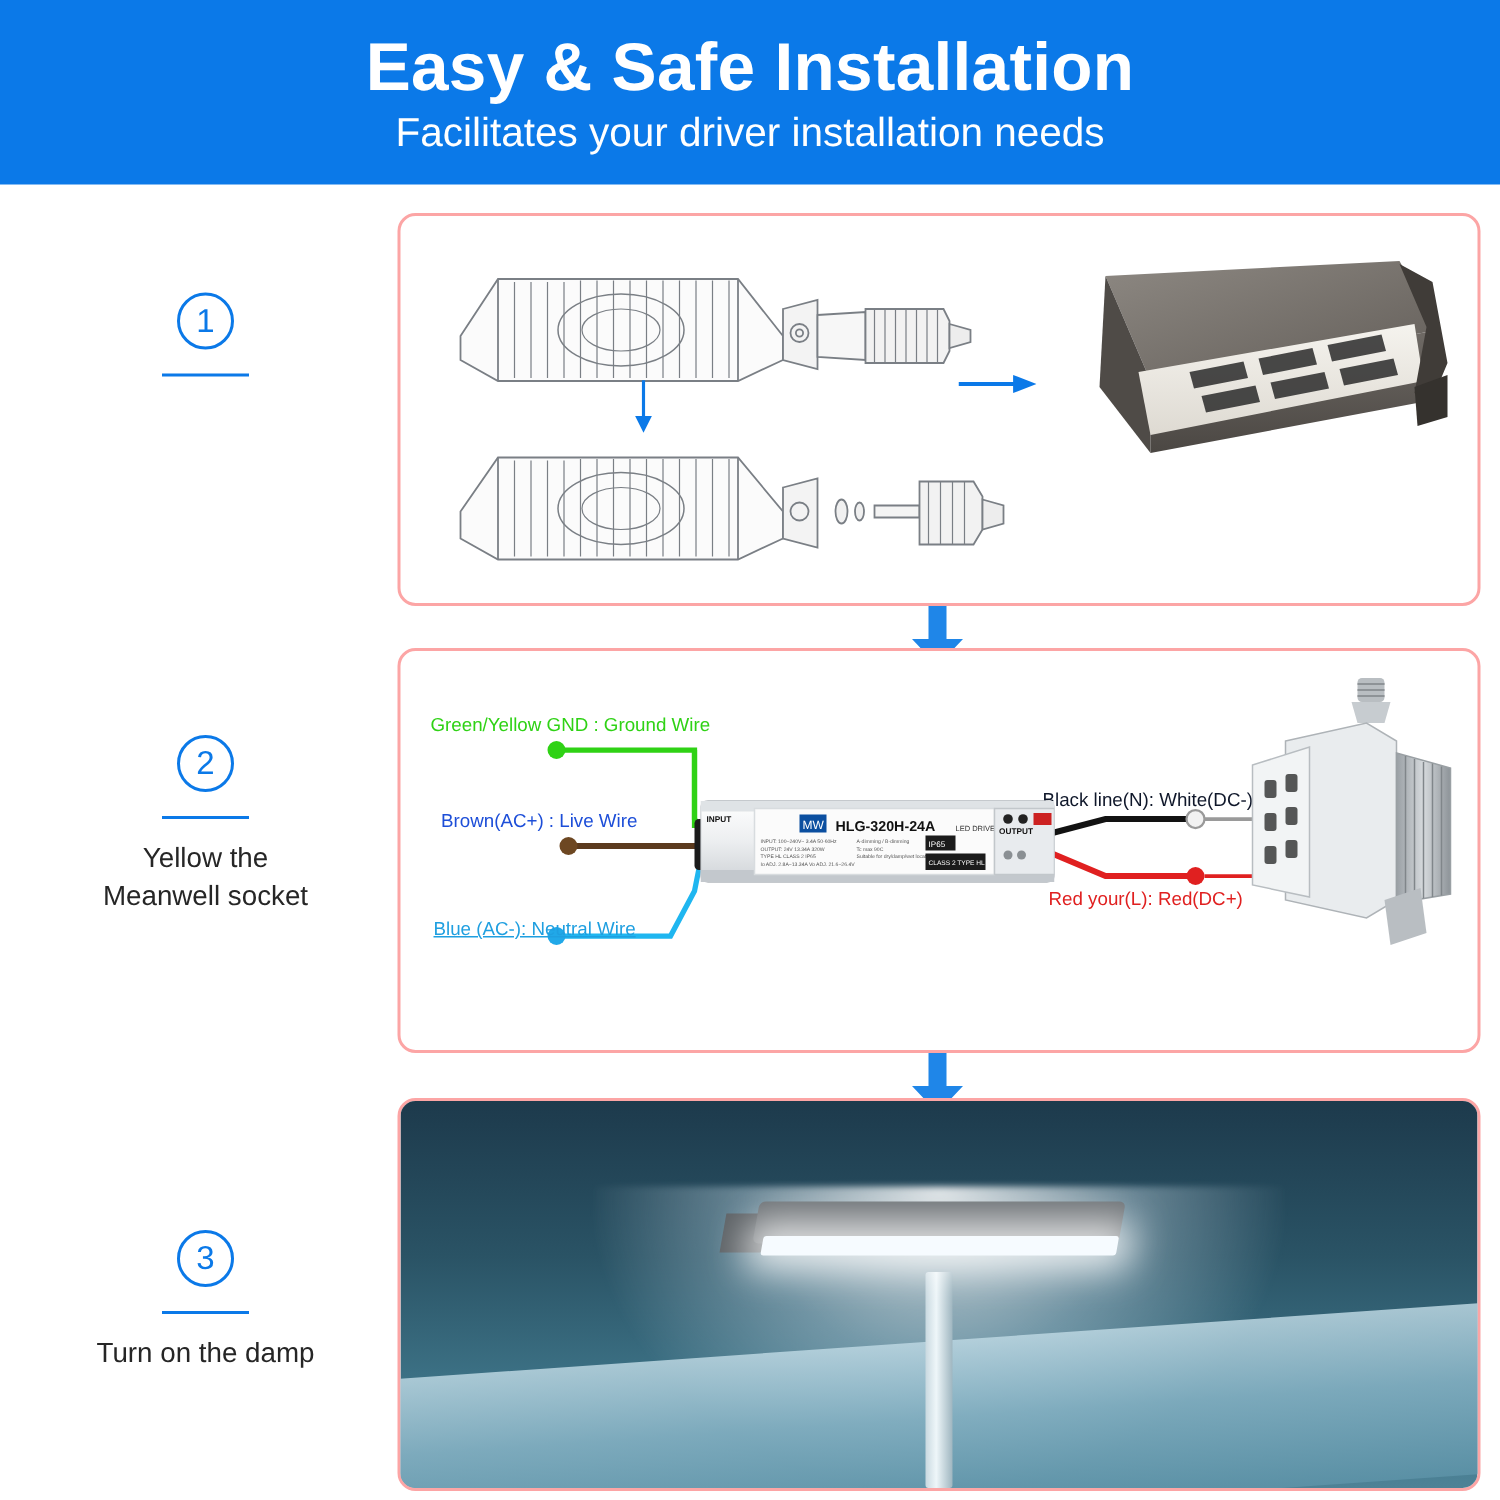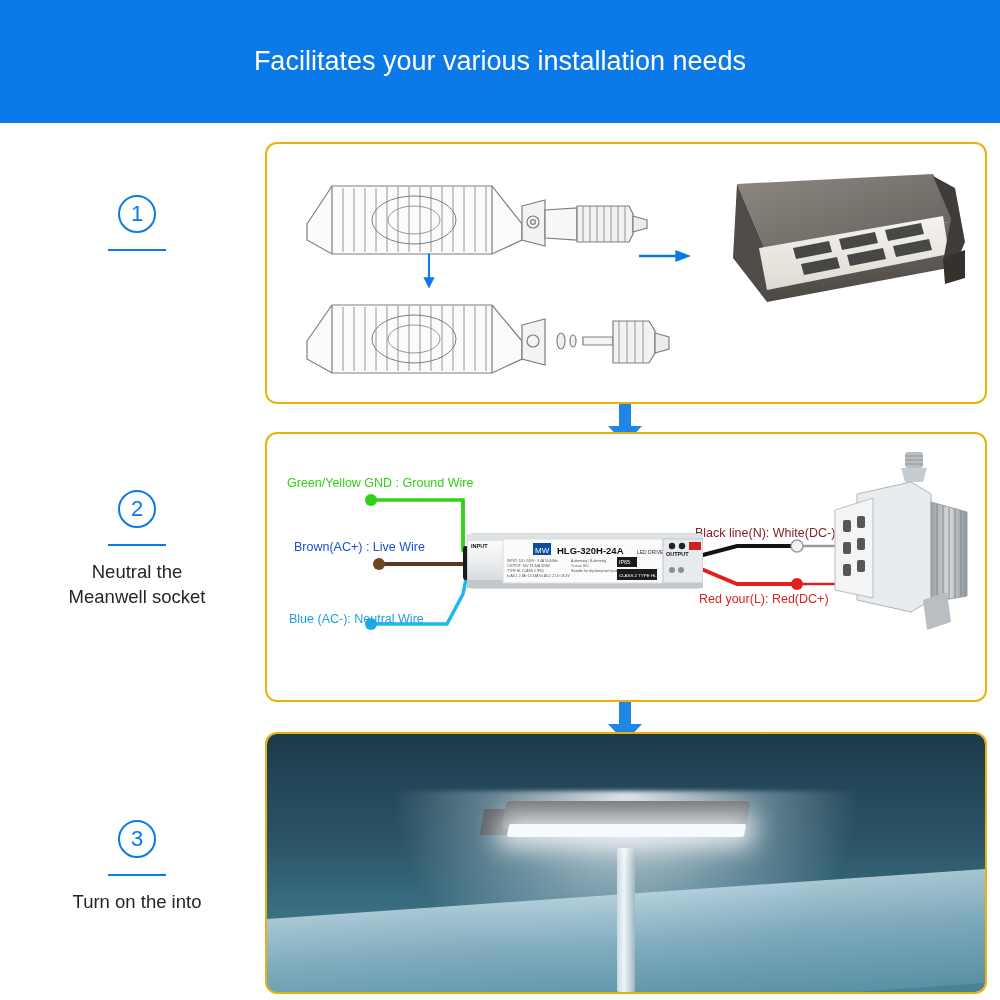--- a/index.html
+++ b/index.html
@@ -72,21 +72,21 @@
     margin: 16px 0 14px 0;
   }
   .step-text {
     font-size: 18.5px;
     color: #262626;
     line-height: 1.35;
   }
 
   .panel {
     position: absolute;
-    border: 2px solid #eab308;
+    border: 2px solid #fca5a5;
     border-radius: 12px;
     background: #ffffff;
     box-sizing: border-box;
     overflow: hidden;
   }
 
   .down-arrow {
     position: absolute;
     width: 34px;
     height: 40px;
@@ -182,21 +182,22 @@
     transform: skewX(-10deg);
   }
 
   
   svg { display: block; }
 </style>
 </head>
 <body>
 
 <div class="header">
-  <div class="header-sub">Facilitates your various installation needs</div>
+  <div class="header-title">Easy &amp; Safe Installation</div>
+  <div class="header-sub">Facilitates your driver installation needs</div>
 </div>
 
 <div class="step-label" style="left:12px; top:195px;">
   <div class="circle-num">1</div>
   <div class="rule"></div>
 </div>
 
 <div class="panel" style="left:265px; top:142px; width:722px; height:262px;">
 
   <svg width="420" height="120" style="position:absolute;left:10px;top:10px;">
@@ -291,21 +292,21 @@
 </div>
 
 <svg class="down-arrow" style="left:608px; top:404px;" viewBox="0 0 34 40">
   <path d="M11,0 L23,0 L23,22 L34,22 L17,40 L0,22 L11,22 Z" fill="#1f86e8"></path>
 </svg>
 
 <div class="step-label" style="left:12px; top:490px;">
   <div class="circle-num">2</div>
   <div class="rule"></div>
   <div class="step-text">
-    <div>Neutral the</div>
+    <div>Yellow the</div>
     <div>Meanwell socket</div>
   </div>
 </div>
 
 <div class="panel" style="left:265px; top:432px; width:722px; height:270px;">
 
   <svg width="722" height="270" style="position:absolute;left:0;top:0;">
 
     <path d="M104,66 L196,66 L196,110 L196,112" stroke="#2fd215" stroke-width="3.5" fill="none"></path>
     <path d="M196,112 L196,118" stroke="#2fd215" stroke-width="3.5" fill="none"></path>
@@ -326,22 +327,22 @@
 
     <path d="M432,134 L470,150 L530,150" stroke="#e02020" stroke-width="4" fill="none"></path>
     <circle cx="530" cy="150" r="6" fill="#e02020"></circle>
 
     <path d="M536,112 L576,112" stroke="#9a9a9a" stroke-width="2.5" fill="none"></path>
     <path d="M536,150 L576,150" stroke="#e02020" stroke-width="2.5" fill="none"></path>
   </svg>
 
   <div class="wire-label" style="left:20px; top:42px; color:#2fd215;">Green/Yellow GND : Ground Wire</div>
   <div class="wire-label" style="left:27px; top:106px; color:#1d4ed8;">Brown(AC+)  : Live Wire</div>
-  <div class="wire-label" style="left:22px; top:178px; color:#1f9fe0;">Blue (AC-): Neutral Wire</div>
-  <div class="wire-label" style="left:428px; top:92px; color:#7f1d1d;">Black line(N):  White(DC-)</div>
+  <div class="wire-label" style="left:22px; top:178px; color:#1f9fe0;text-decoration:underline;">Blue (AC-): Neutral Wire</div>
+  <div class="wire-label" style="left:428px; top:92px; color:#0f172a;">Black line(N):  White(DC-)</div>
   <div class="wire-label" style="left:432px; top:158px; color:#e02020;">Red your(L):  Red(DC+)</div>
 
   <div style="position:absolute;left:200px;top:92px;width:200px;height:70px;">
     <svg width="236" height="70" viewBox="0 0 236 70">
       <defs>
         <linearGradient id="gDrv" x1="0" y1="0" x2="0" y2="1">
           <stop offset="0" stop-color="#ffffff"></stop>
           <stop offset="0.5" stop-color="#eceef0"></stop>
           <stop offset="1" stop-color="#cfd3d7"></stop>
         </linearGradient>
@@ -422,21 +423,21 @@
 </div>
 
 <svg class="down-arrow" style="left:608px; top:702px;" viewBox="0 0 34 40">
   <path d="M11,0 L23,0 L23,22 L34,22 L17,40 L0,22 L11,22 Z" fill="#1f86e8"></path>
 </svg>
 
 <div class="step-label" style="left:12px; top:820px;">
   <div class="circle-num">3</div>
   <div class="rule"></div>
   <div class="step-text">
-    <div>Turn on the into</div>
+    <div>Turn on the damp</div>
   </div>
 </div>
 
 <div class="panel" style="left:265px; top:732px; width:722px; height:262px;">
   <div class="night">
     <div class="lightcone"></div>
     <div class="ground"></div>
     <div class="pole"></div>
     <div class="fixture-arm"></div>
     <div class="fixture-body"></div>

